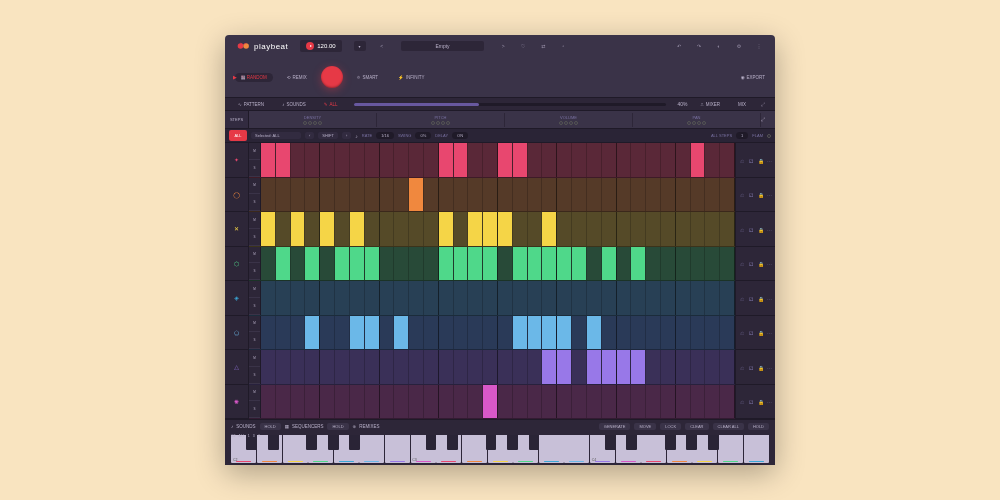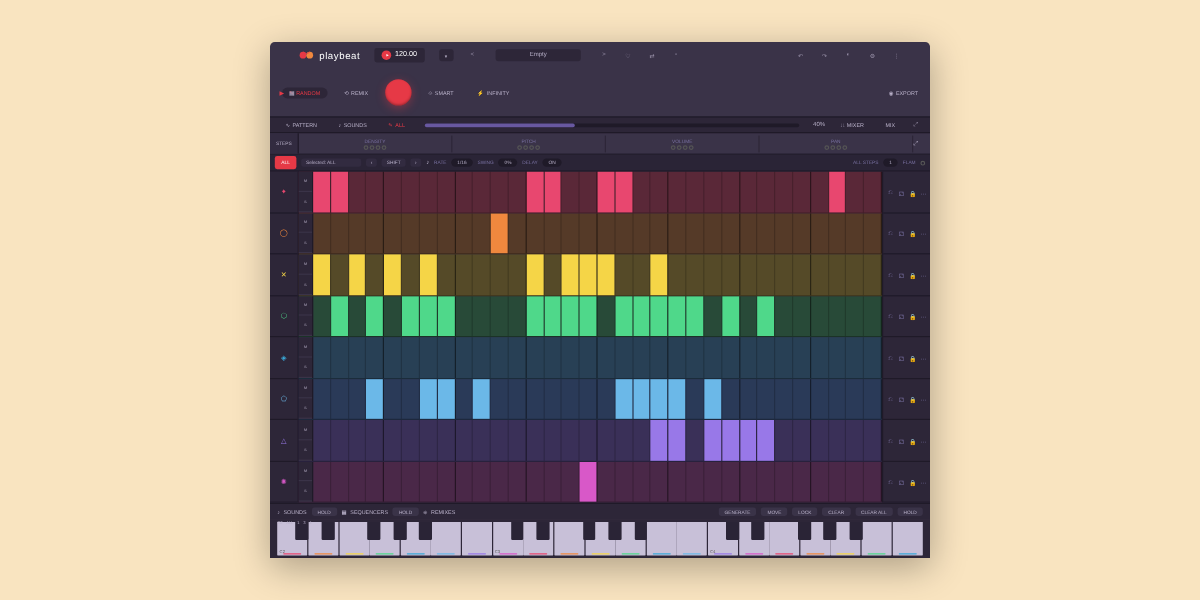--- a/index.html
+++ b/index.html
@@ -1,18 +1,18 @@
 <!DOCTYPE html>
 <html><head>
 <meta charset="utf-8">
 <style>
 *{box-sizing:border-box;margin:0;padding:0;font-family:Arial,sans-serif}
 body{background:#f9e4c0;width:1000px;height:500px;display:flex;align-items:center;justify-content:center;overflow:hidden}
 .app{width:550px;height:430px;background:#3a3348;border-radius:4px;box-shadow:0 8px 30px rgba(0,0,0,0.3);display:flex;flex-direction:column;font-size:5px;color:#b8b0c8}
-.hdr{height:22px;display:flex;align-items:center;padding:0 24px;gap:12px}
+.hdr{height:22px;display:flex;align-items:center;padding:0 12px;gap:12px}
 .logo{display:flex;align-items:center;gap:3px}
 .logo-ic{width:14px;height:8px}
 .logo-tx{font-size:8px;color:#fff;font-weight:300;letter-spacing:0.5px}
 .tempo{display:flex;align-items:center;gap:3px;background:#2d2638;padding:2px 6px;border-radius:2px}
 .play-c{width:8px;height:8px;border-radius:50%;background:#e63946;display:flex;align-items:center;justify-content:center}
 .tri{width:0;height:0;border-left:2.5px solid #fff;border-top:1.8px solid transparent;border-bottom:1.8px solid transparent;margin-left:0.5px}
 .tempo-v{font-size:6px;color:#fff}
 .preset{flex:1;background:#2d2638;height:10px;border-radius:2px;display:flex;align-items:center;justify-content:center;margin:0 3px;font-size:5px}
 .hdr-ic{width:8px;height:8px;border-radius:2px;display:flex;align-items:center;justify-content:center;color:#9890a8}
 .sel-box{width:12px;height:10px;background:#2d2638;border-radius:2px;display:flex;align-items:center;justify-content:center;gap:1px}

